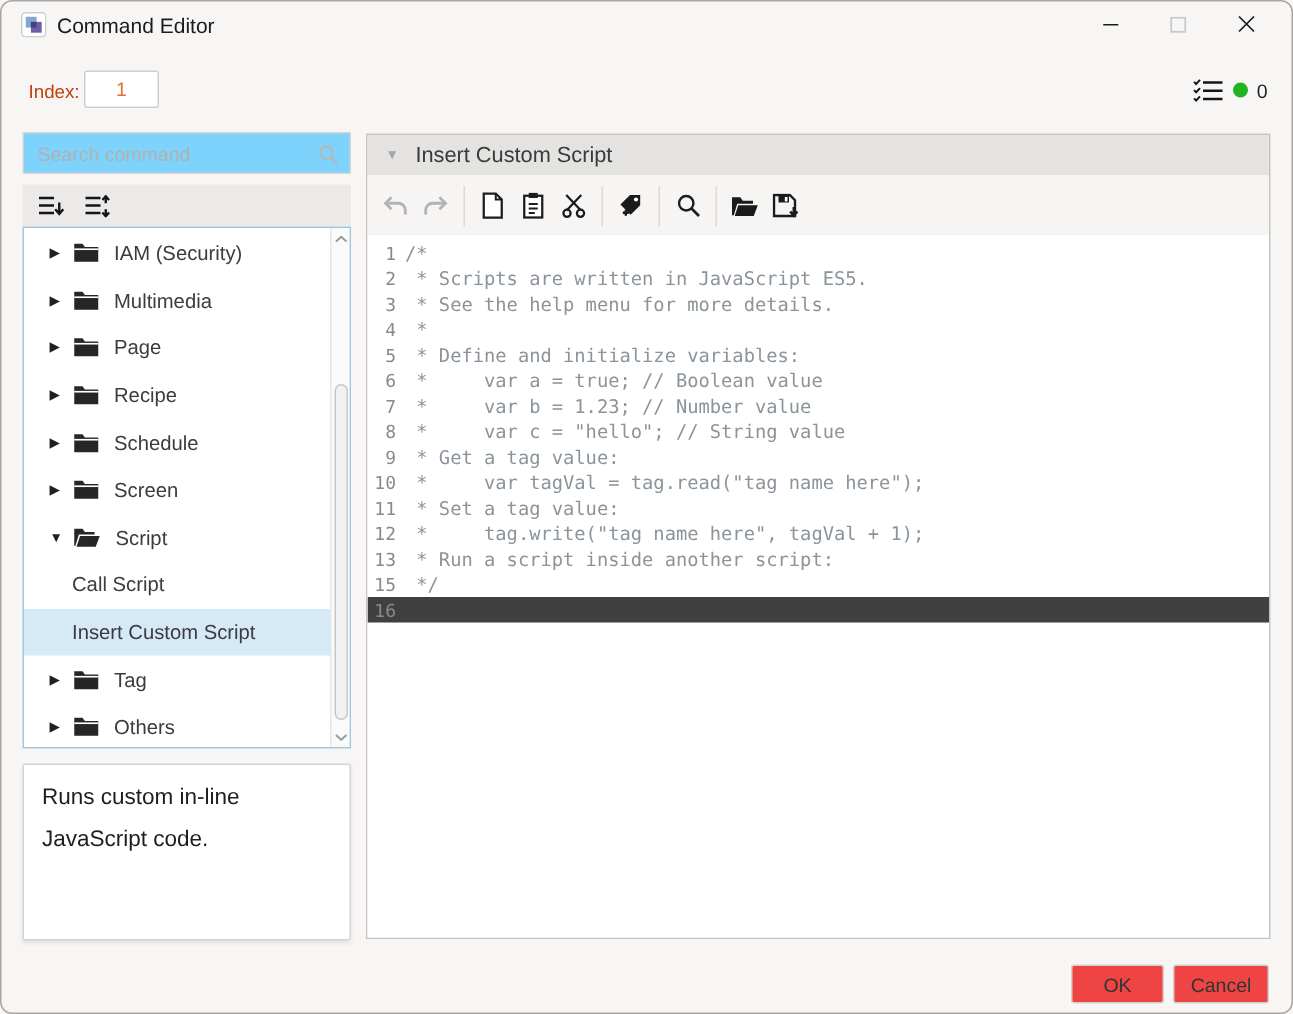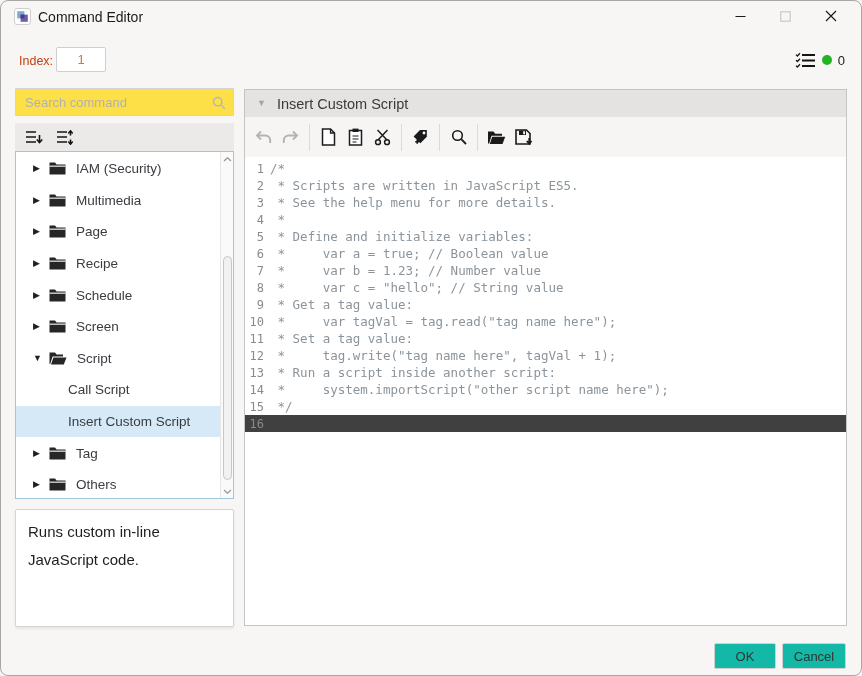--- a/index.html
+++ b/index.html
@@ -18,36 +18,36 @@
   
   .index-label{position:absolute;left:18px;top:53px;font-size:12.5px;color:#c2410c;}
   .index-input{position:absolute;left:55px;top:46px;width:50px;height:25px;box-sizing:border-box;
     border:1px solid #d0cecd;border-radius:2px;background:#fff;text-align:center;
     color:#e2703a;font-size:13px;font-family:"Liberation Sans",sans-serif;outline:none;}
   .status{position:absolute;right:16px;top:50px;display:flex;align-items:center;gap:6px;height:18px;}
   .green-dot{width:10px;height:10px;border-radius:50%;background:#22b422;}
   .err-count{font-size:13px;color:#222;}
   
   .search-box{position:absolute;left:14px;top:87px;width:219px;height:28px;box-sizing:border-box;
-    border:1px solid #d5d3d1;background:#fde047;border-radius:1px;}
+    border:1px solid #d5d3d1;background:#7dd3fc;border-radius:1px;}
   .search-box input{width:100%;height:100%;border:none;outline:none;box-sizing:border-box;
     padding:0 26px 0 9px;font-size:13px;color:#555;font-family:"Liberation Sans",sans-serif;background:transparent;}
   .search-box input::placeholder{color:#b3b0ae;}
   .search-ic{position:absolute;right:7px;top:7px;}
   .tree-toolbar{position:absolute;left:14px;top:122px;width:219px;height:28px;box-sizing:border-box;
     background:#eceae9;display:flex;align-items:center;padding-left:8px;gap:9px;}
   .tt-btn{width:22px;height:20px;display:flex;align-items:center;justify-content:center;}
   .tree-box{position:absolute;left:14px;top:150px;width:219px;height:348px;box-sizing:border-box;
     background:#fff;border:1px solid #a0c6de;overflow:hidden;}
   .tree-rows{position:absolute;left:0;top:1px;right:13px;}
   .tree-row{height:31.6px;display:flex;align-items:center;font-size:13.5px;color:#3b3b41;cursor:default;}
   .tree-row .arrow{width:13px;margin-left:17px;font-size:9px;color:#1f1f1f;flex:none;line-height:1;}
   .tree-row svg.folder{margin-left:3px;flex:none;}
   .tree-row .tlabel{margin-left:10px;white-space:nowrap;}
-  .tree-row.child .tlabel{margin-left:52px;}
+  .tree-row.child .tlabel{margin-left:32px;}
   .tree-row.selected{background:#d6e9f7;}
   .tree-scroll{position:absolute;right:0;top:0;width:13px;height:100%;background:#fafafa;border-left:1px solid #e6e6e6;box-sizing:border-box;}
   .scroll-thumb{position:absolute;left:1.5px;width:9px;top:104px;height:224px;background:#f1f1f1;border:1px solid #c6c6c6;border-radius:5px;box-sizing:border-box;}
   .scroll-up,.scroll-dn{position:absolute;left:0;width:13px;height:14px;display:flex;align-items:center;justify-content:center;}
   .scroll-up{top:0;} .scroll-dn{bottom:0;}
   .desc-box{position:absolute;left:14px;top:508px;width:219px;height:118px;box-sizing:border-box;
     background:#fff;border:1px solid #d6d4d2;border-radius:2px;box-shadow:0 2px 3px rgba(0,0,0,.07);
     padding:8px 12px;font-size:15px;line-height:28px;color:#1e1e1e;}
   
   .right-panel{position:absolute;left:243px;top:88px;width:603px;height:537px;box-sizing:border-box;
@@ -58,21 +58,21 @@
   .panel-toolbar{height:40px;flex:none;background:#f6f5f4;display:flex;align-items:center;padding-left:5px;}
   .tb-btn{width:27px;height:28px;display:flex;align-items:center;justify-content:center;}
   .tb-sep{width:1px;height:27px;background:#dbdad8;margin:0 5px;flex:none;}
   .editor{flex:1;background:#fff;overflow:hidden;padding-top:3px;
     font-family:"DejaVu Sans Mono",monospace;font-size:12.5px;cursor:text;}
   .code-line{height:17px;display:flex;align-items:center;white-space:pre;color:#8b949b;}
   .code-line .ln{width:19px;flex:none;text-align:right;color:#8a8a8a;font-size:12px;}
   .code-line .code{margin-left:6px;}
   .code-line.active{background:#404040;}
   
-  .btn{position:absolute;top:642px;height:26px;box-sizing:border-box;background:#14b8a6;
+  .btn{position:absolute;top:642px;height:26px;box-sizing:border-box;background:#ef4444;
     border:1px solid #d2d0ce;border-radius:2px;font-size:13px;color:#333;
     display:flex;align-items:center;justify-content:center;cursor:default;font-family:"Liberation Sans",sans-serif;}
   .btn-ok{left:713px;width:62px;}
   .btn-cancel{left:781px;width:64px;}
 </style>
 </head>
 <body>
 
 <div class="titlebar">
   <svg class="app-icon" viewBox="0 0 17 17">
@@ -327,21 +327,20 @@
         <div class="code-line"><span class="ln">4</span><span class="code"> *</span></div>
         <div class="code-line"><span class="ln">5</span><span class="code"> * Define and initialize variables:</span></div>
         <div class="code-line"><span class="ln">6</span><span class="code"> *     var a = true; // Boolean value</span></div>
         <div class="code-line"><span class="ln">7</span><span class="code"> *     var b = 1.23; // Number value</span></div>
         <div class="code-line"><span class="ln">8</span><span class="code"> *     var c = "hello"; // String value</span></div>
         <div class="code-line"><span class="ln">9</span><span class="code"> * Get a tag value:</span></div>
         <div class="code-line"><span class="ln">10</span><span class="code"> *     var tagVal = tag.read("tag name here");</span></div>
         <div class="code-line"><span class="ln">11</span><span class="code"> * Set a tag value:</span></div>
         <div class="code-line"><span class="ln">12</span><span class="code"> *     tag.write("tag name here", tagVal + 1);</span></div>
         <div class="code-line"><span class="ln">13</span><span class="code"> * Run a script inside another script:</span></div>
-        <div class="code-line"><span class="ln">14</span><span class="code"> *     system.importScript("other script name here");</span></div>
         <div class="code-line"><span class="ln">15</span><span class="code"> */</span></div>
         <div class="code-line active"><span class="ln">16</span><span class="code"></span></div>
       </div>
   </div>
 </div>
 
 <div class="btn btn-ok">OK</div>
 <div class="btn btn-cancel">Cancel</div>
 
 </body></html>

